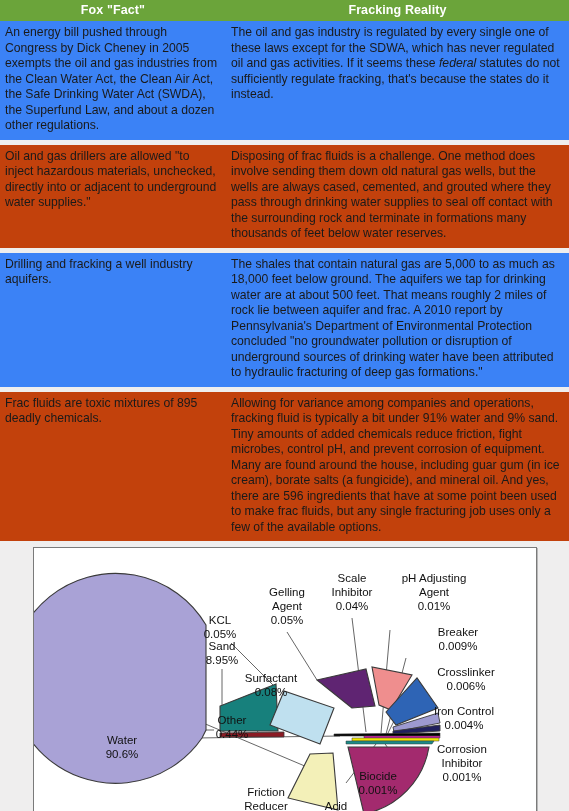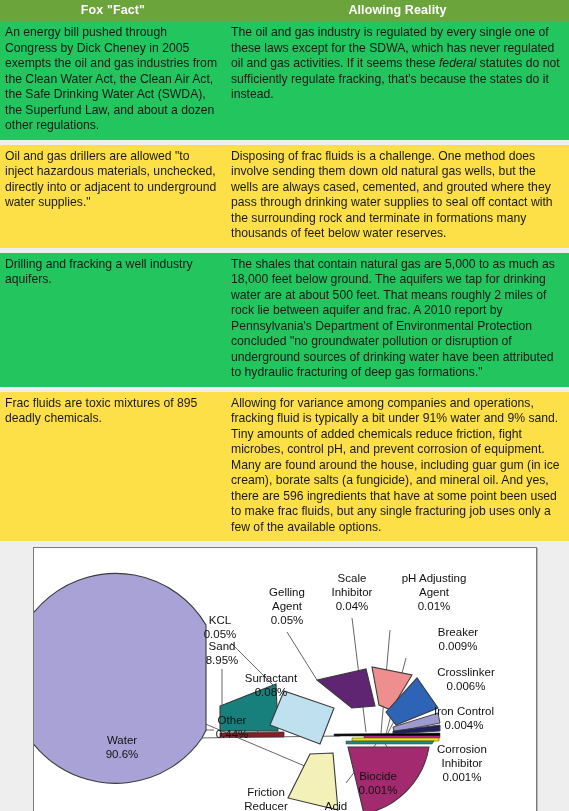--- a/index.html
+++ b/index.html
@@ -36,22 +36,22 @@
   table.fact-table th.col-right { width: 343px; }
   table.fact-table td {
     vertical-align: top;
     font-size: 12.2px;
     line-height: 15.5px;
     color: #1a1a1a;
     padding: 4px 6px 6px 5px;
   }
   table.fact-table td.cell-left  { width: 226px; }
   table.fact-table td.cell-right { width: 343px; }
-  tr.row-light td { background: #22c55e; }
-  tr.row-dark  td { background: #fde047; margin-left: 36px; }
+  tr.row-light td { background: #3b82f6; }
+  tr.row-dark  td { background: #c2410c; margin-left: 36px; }
   tr.spacer td {
     background: #efeeee;
     height: 5px;
     padding: 0;
     font-size: 0;
     line-height: 0;
   }
   em.ital { font-style: italic; }
 
   
@@ -68,21 +68,21 @@
 </style>
 </head>
 <body>
 
 <div id="page">
 
   <table class="fact-table">
     <thead>
       <tr>
         <th class="col-left">Fox "Fact"</th>
-        <th class="col-right">Allowing Reality</th>
+        <th class="col-right">Fracking Reality</th>
       </tr>
     </thead>
     <tbody>
 
       <tr class="row-light">
         <td class="cell-left">An energy bill pushed through Congress by Dick Cheney in 2005 exempts the oil and gas industries from the Clean Water Act, the Clean Air Act, the Safe Drinking Water Act (SWDA), the Superfund Law, and about a dozen other regulations.</td>
         <td class="cell-right"><span>The oil and gas industry is regulated by every single one of these laws except for the SDWA, which has never regulated oil and gas activities. If it seems these </span><em class="ital">federal</em><span> statutes do not sufficiently regulate fracking, that's because the states do it instead.</span></td>
       </tr>
       <tr class="spacer">
           <td colspan="2"></td>

